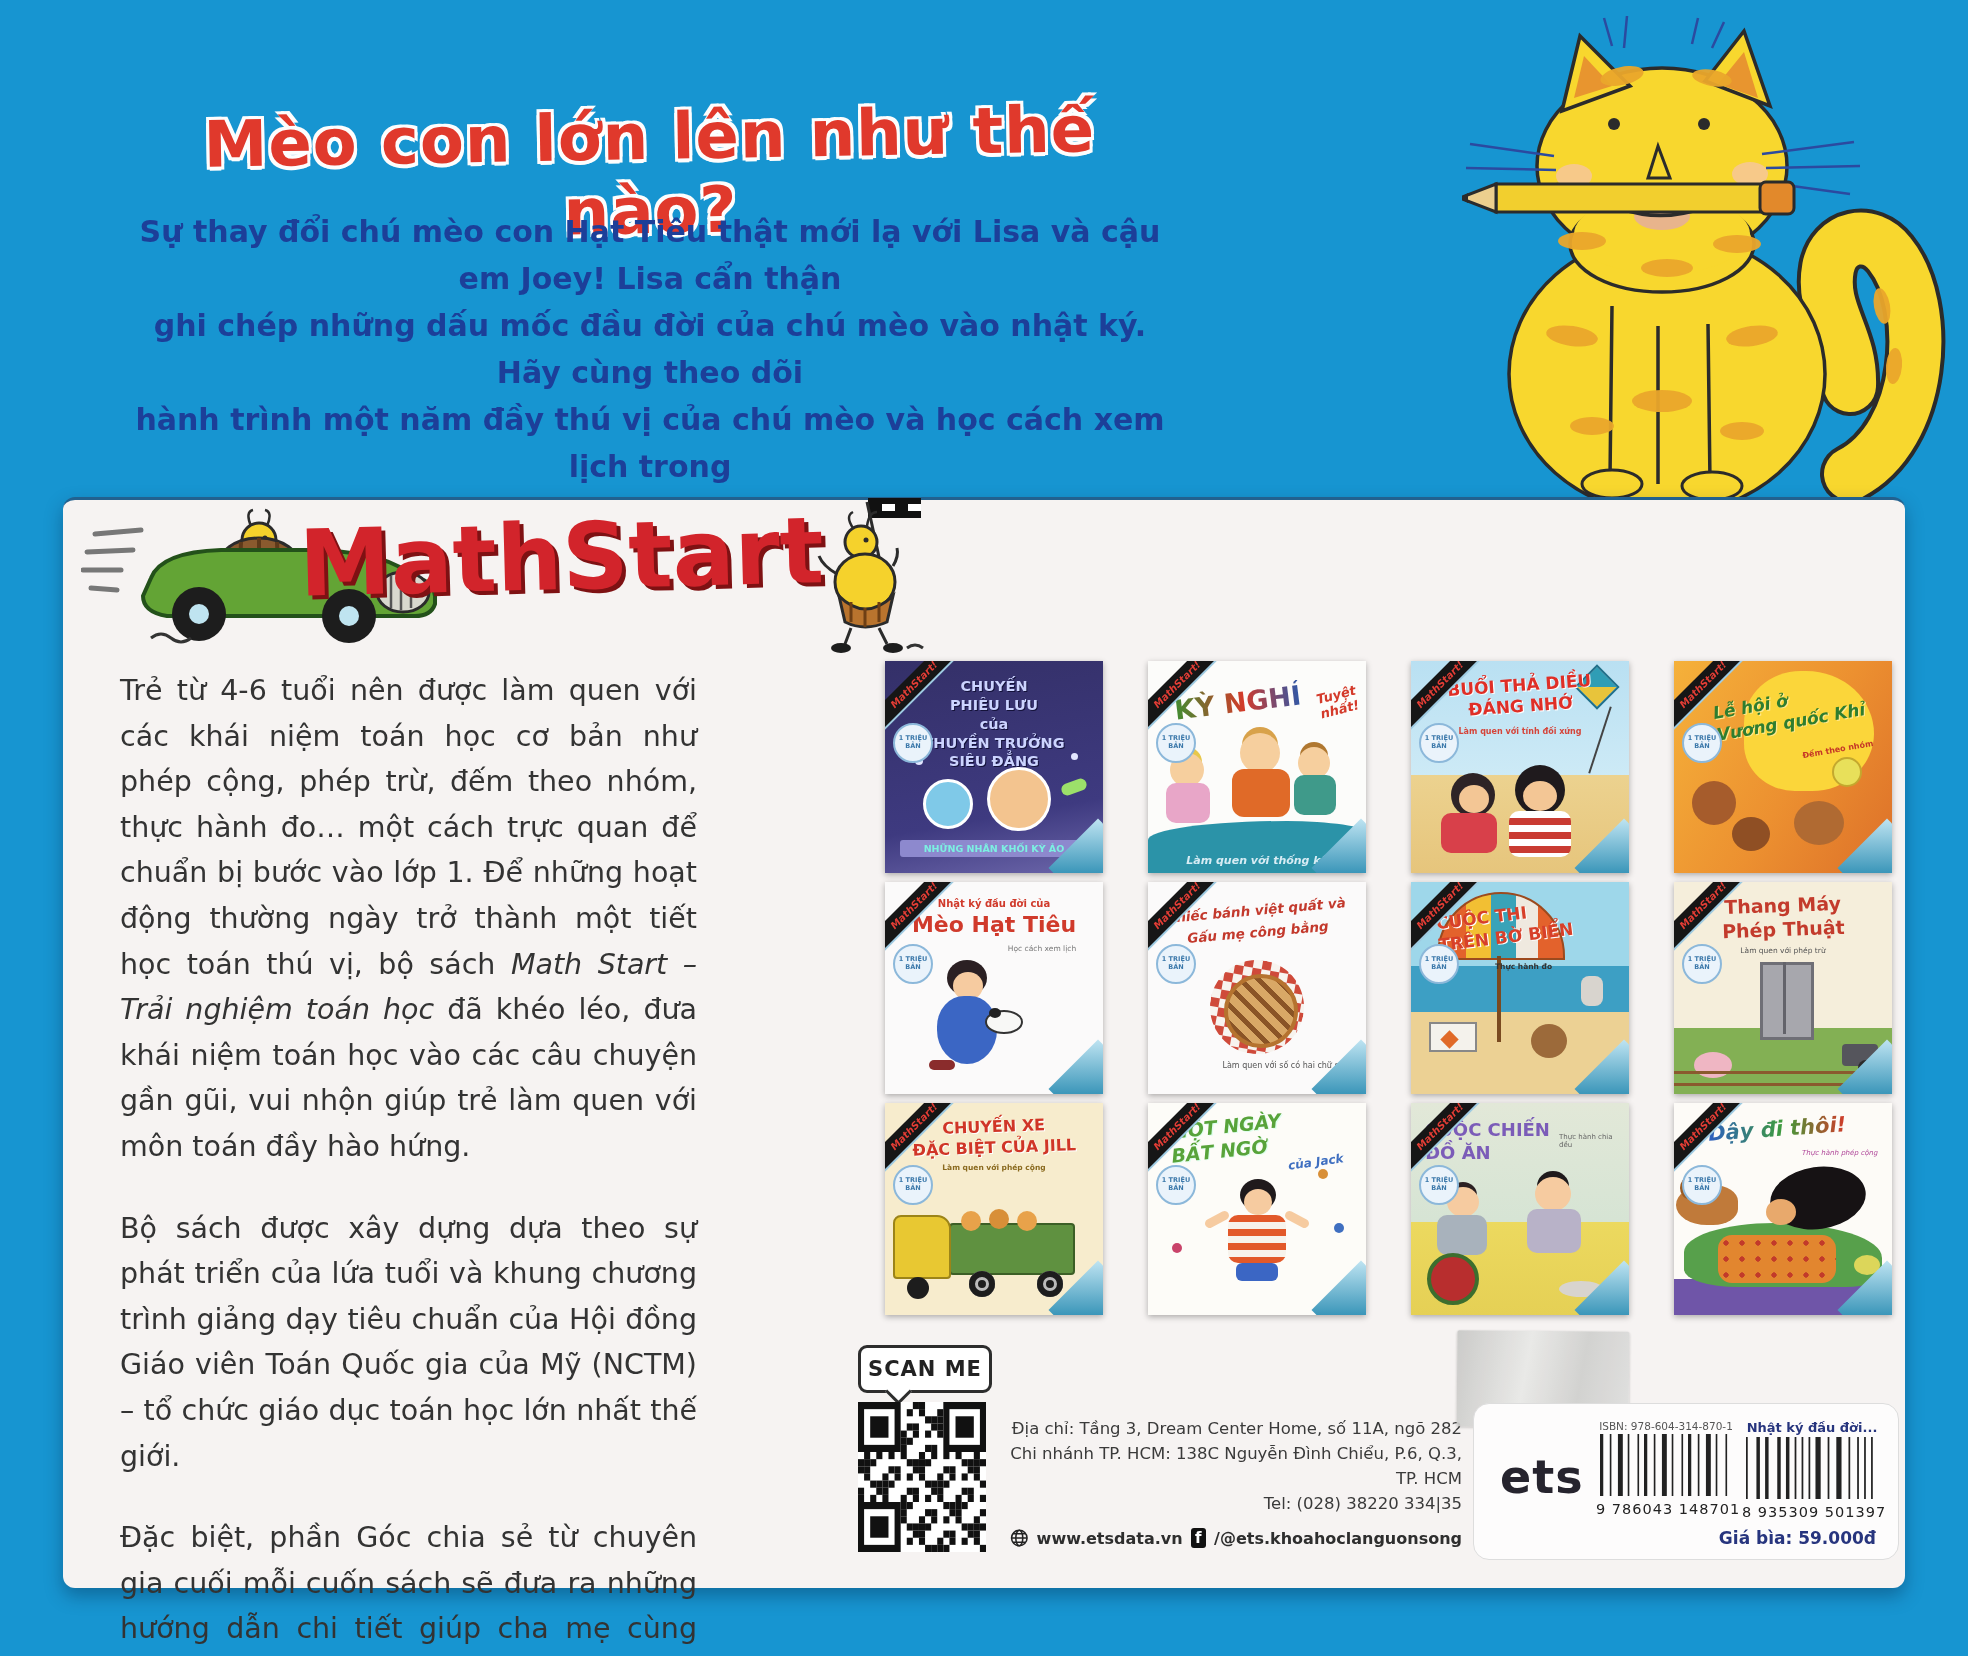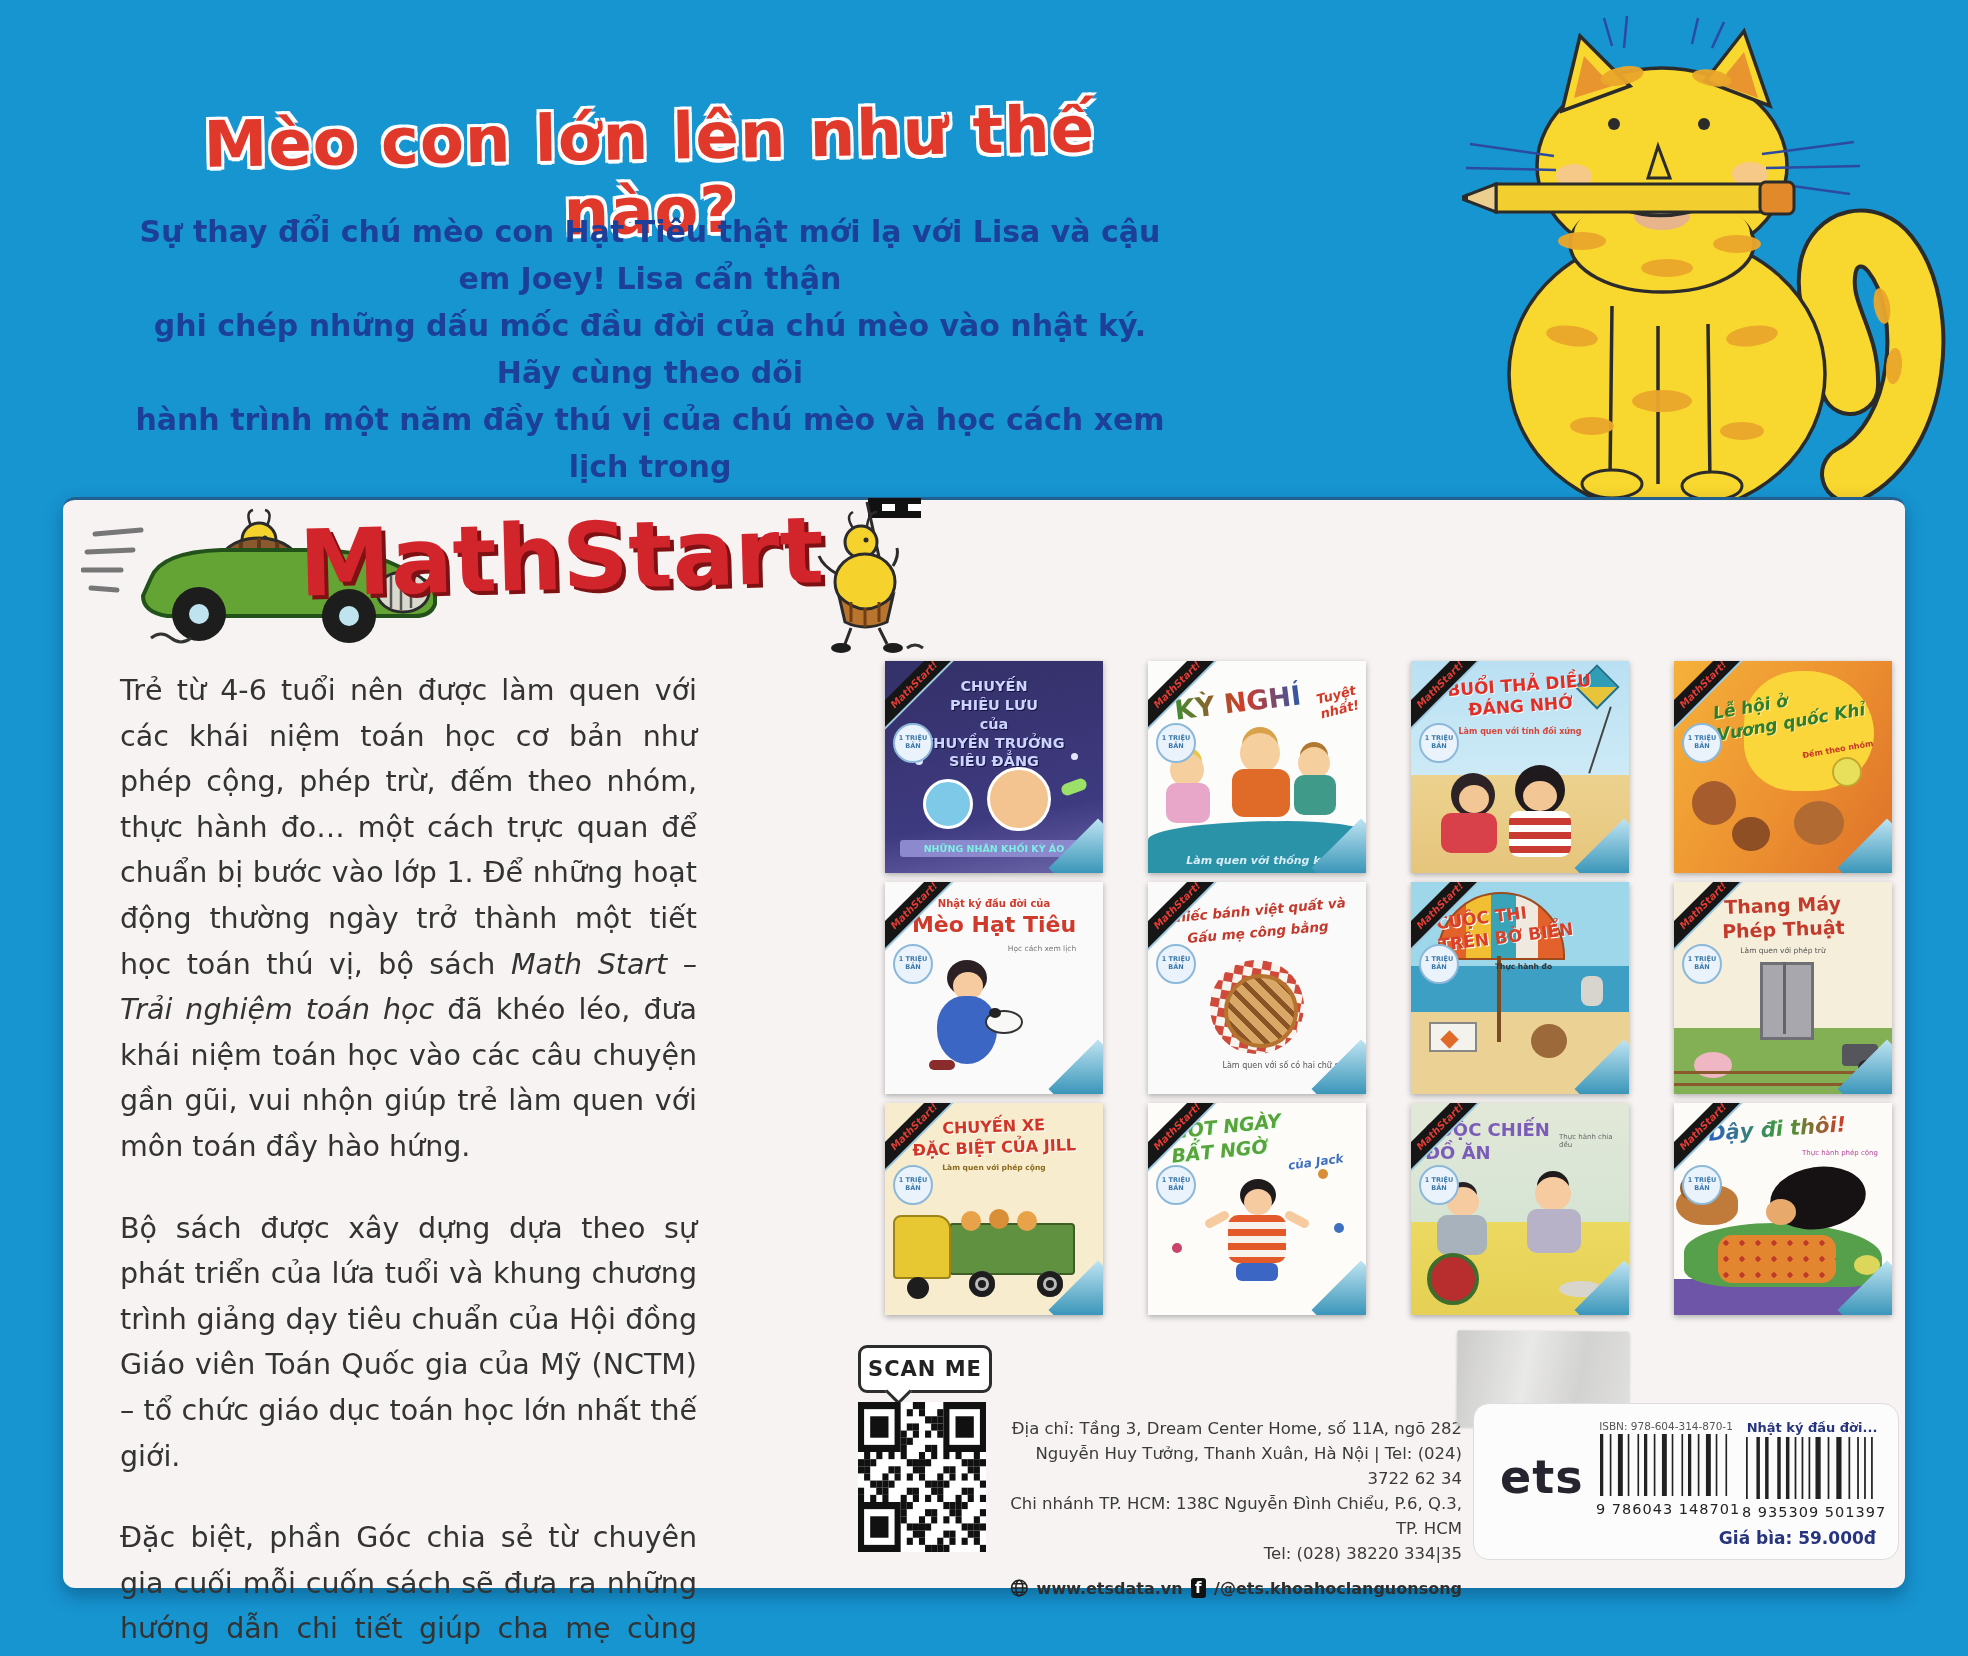--- a/index.html
+++ b/index.html
@@ -128,21 +128,21 @@
     font-size:12px;transform:rotate(-8deg);z-index:3;}
   
   .c11{background:linear-gradient(180deg,#e2e8d8 0%,#d6e4d4 56%,#ecd95f 56%,#e5d055 100%);}
   .c11 .ttl{top:16px;left:14px;color:#7b5cb8;font-size:18px;font-weight:800;line-height:1.25;}
   .c11 .sub{top:30px;right:8px;color:#666;font-size:7px;width:62px;}
   
   .c12{background:#fdfbf7;}
   .c12 .ttl{top:14px;left:34px;font-size:21px;font-weight:800;font-style:italic;
     transform:rotate(-4deg);background:linear-gradient(90deg,#2d5fc0,#3f9c3a 55%,#d23a2a);
     -webkit-background-clip:text;background-clip:text;color:transparent;}
-  .c12 .sub{top:46px;right:14px;color:#b0489a;font-size:7px;}
+  .c12 .sub{top:46px;right:14px;color:#b0489a;font-size:7px;font-style:italic;}
   
   .scanme{
     position:absolute;left:795px;top:845px;width:128px;height:42px;border:3px solid #2d2d2d;
     border-radius:9px;background:#fff;display:flex;align-items:center;justify-content:center;
     font-size:21px;font-weight:800;color:#222;letter-spacing:1px;
   }
   .scanme::after{
     content:"";position:absolute;left:28px;bottom:-11px;width:16px;height:16px;background:#fff;
     border-right:3px solid #2d2d2d;border-bottom:3px solid #2d2d2d;transform:rotate(45deg);
   }
@@ -676,21 +676,20 @@
       <rect x="84" y="0" width="42" height="42" fill="#111"></rect>
       <rect x="90" y="6" width="30" height="30" fill="#fff"></rect>
       <rect x="96" y="12" width="18" height="18" fill="#111"></rect>
       <rect x="0" y="84" width="42" height="42" fill="#111"></rect>
       <rect x="6" y="90" width="30" height="30" fill="#fff"></rect>
       <rect x="12" y="96" width="18" height="18" fill="#111"></rect>
     </svg>
 
   <div class="company">
     <div class="ln">Địa chỉ: Tầng 3, Dream Center Home, số 11A, ngõ 282</div>
-    <div class="ln">Nguyễn Huy Tưởng, Thanh Xuân, Hà Nội | Tel: (024) 3722 62 34</div>
     <div class="ln">Chi nhánh TP. HCM: 138C Nguyễn Đình Chiểu, P.6, Q.3, TP. HCM</div>
     <div class="ln">Tel: (028) 38220 334|35</div>
     <div class="weblinks">
       <svg class="globe" viewBox="0 0 24 24">
         <circle cx="12" cy="12" r="10" fill="none" stroke="#222" stroke-width="2"></circle>
         <ellipse cx="12" cy="12" rx="4.5" ry="10" fill="none" stroke="#222" stroke-width="2"></ellipse>
         <path d="M2,12 L22,12 M3.5,6.5 L20.5,6.5 M3.5,17.5 L20.5,17.5" stroke="#222" stroke-width="2"></path>
       </svg>
       <span>www.etsdata.vn</span>
       <span class="fb">f</span>

